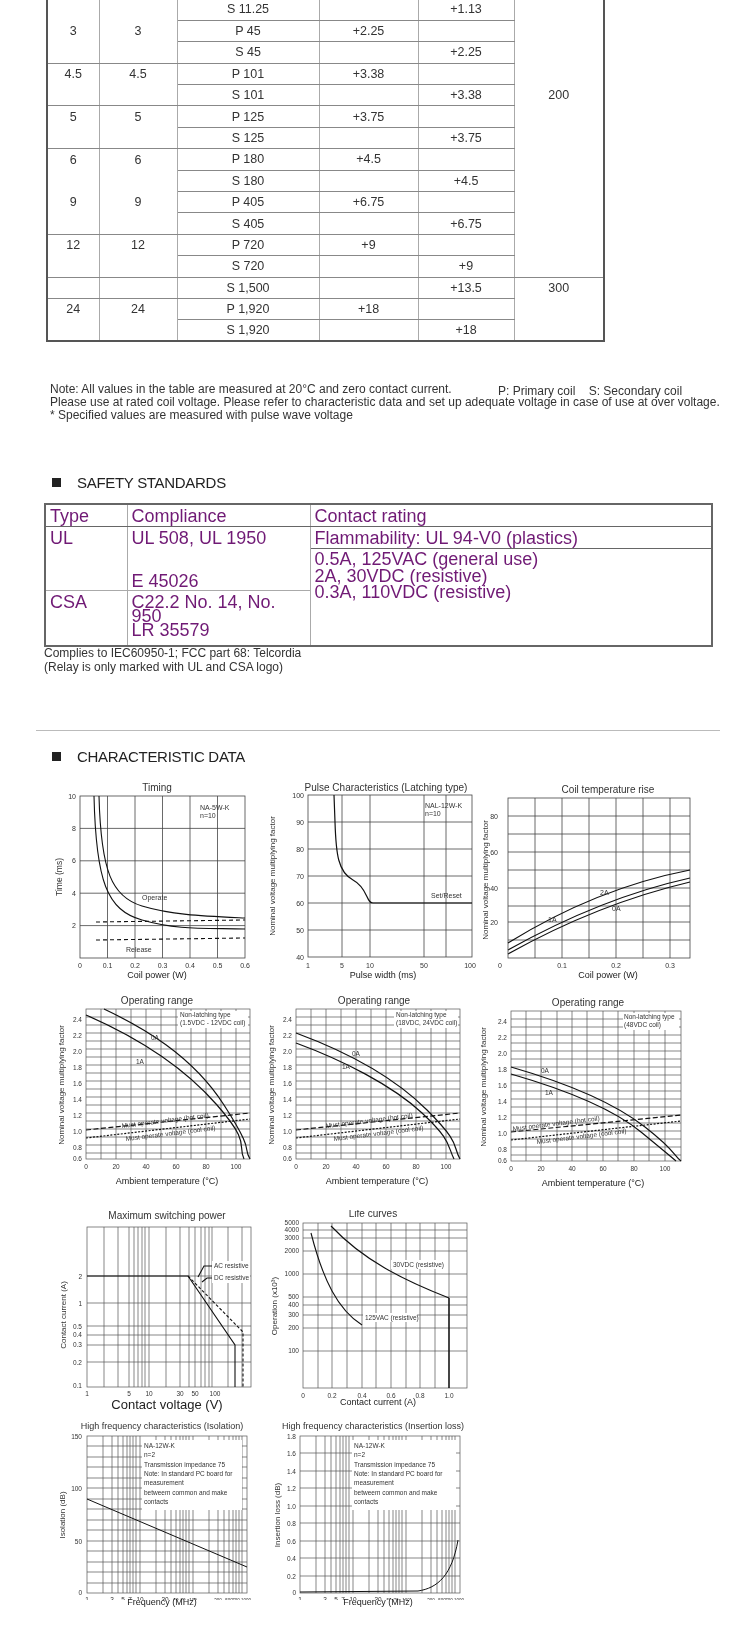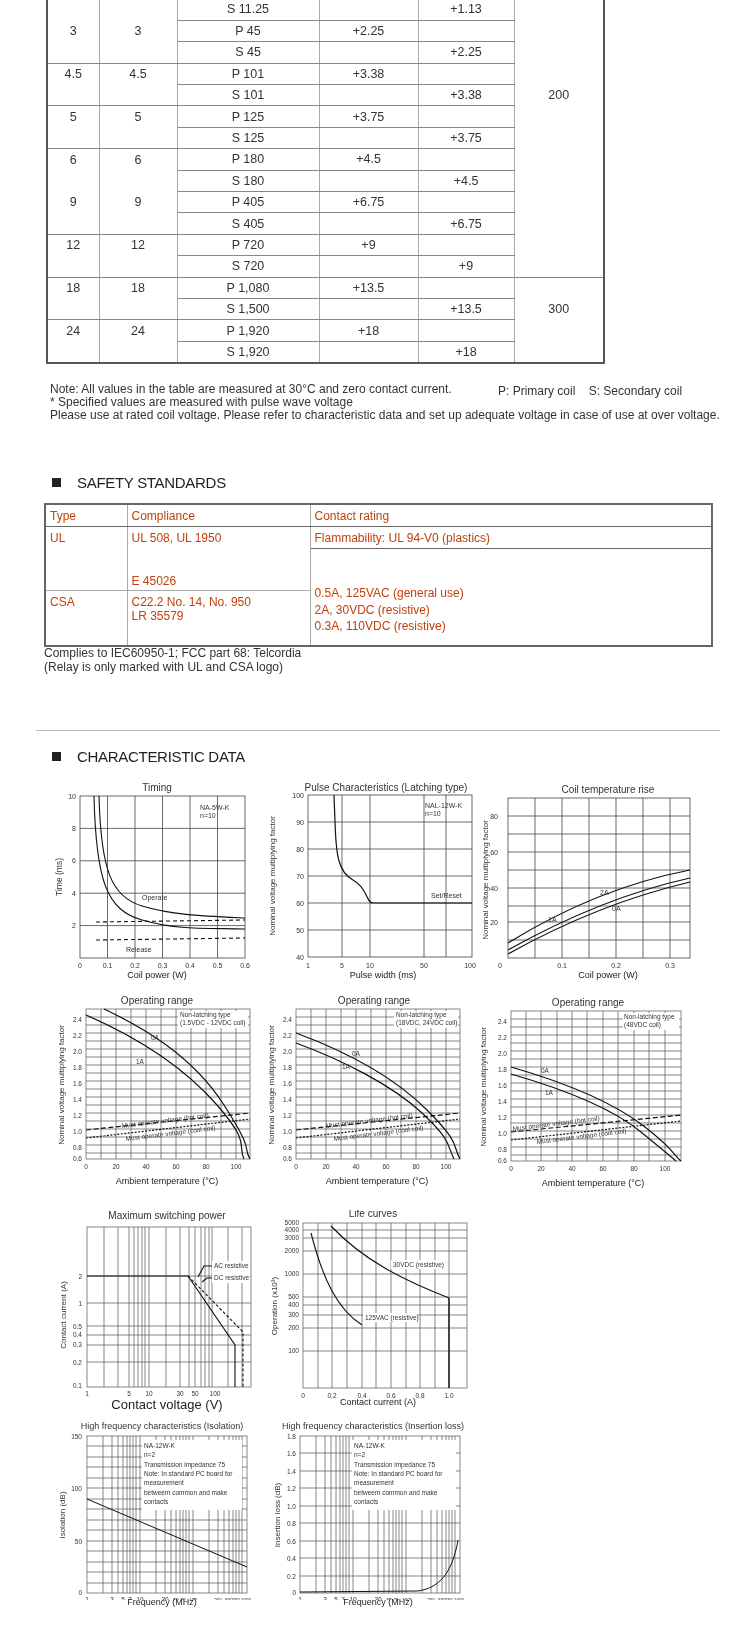--- a/index.html
+++ b/index.html
@@ -11,21 +11,21 @@
   table.coil td.c3 { width: 142px; }
   table.coil td.c4 { width: 99px; }
   table.coil td.c5 { width: 96px; }
   table.coil td.c6 { width: 90px; border-right: 2px solid #555; }
   table.coil td.nb { border-bottom: none; }
   table.coil tr.last td { border-bottom: 2px solid #555; }
   .notes { position: absolute; left: 50px; top: 383px; font-size: 12px; line-height: 13px; color: #333; width: 680px; }
   .notes .right { position: absolute; left: 448px; top: 2px; }
   .section-h { position: absolute; left: 52px; font-weight: normal; font-size: 15px; color: #222; display: flex; align-items: center; gap: 16px; letter-spacing: -0.3px; }
   .section-h .sq { width: 9px; height: 9px; background: #222; display: inline-block; }
-  table.safety { position: absolute; left: 44px; top: 503px; width: 669px; border-collapse: collapse; font-size: 12px; color: #c2410c; border: 2px solid #666; }
+  table.safety { position: absolute; left: 44px; top: 503px; width: 669px; border-collapse: collapse; font-size: 18px; color: #701a75; border: 2px solid #666; }
   table.safety td { vertical-align: top; padding: 2px 4px; border-right: 1px solid #aaa; line-height: 14px; }
   table.safety td.t1 { width: 82px; }
   table.safety td.t2 { width: 183px; }
   table.safety tr.hdr td { border-bottom: 1px solid #666; height: 22px; padding-top: 4px; }
   .comply { position: absolute; left: 44px; top: 646px; font-size: 12px; line-height: 14px; color: #333; }
   .rule { position: absolute; left: 36px; top: 730px; width: 684px; height: 1px; background: #bbb; }
   .chart { position: absolute; }
   .chart svg { display: block; }
   .ct { font-family: "Liberation Sans", sans-serif; }
 </style>
@@ -132,28 +132,20 @@
       </tr>
     <tr>
         <td class="c1"></td>
         <td class="c2"></td>
         <td class="c3">S 720</td>
         <td class="c4"></td>
         <td class="c5">+9</td>
         <td class="c6" style="border-bottom:1px solid #888;"></td>
       </tr>
     <tr>
-        <td class="c1 nb">18</td>
-        <td class="c2 nb">18</td>
-        <td class="c3">P 1,080</td>
-        <td class="c4">+13.5</td>
-        <td class="c5"></td>
-        <td class="c6 nb"></td>
-      </tr>
-    <tr>
         <td class="c1"></td>
         <td class="c2"></td>
         <td class="c3">S 1,500</td>
         <td class="c4"></td>
         <td class="c5">+13.5</td>
         <td class="c6 nb">300</td>
       </tr>
     <tr>
         <td class="c1 nb">24</td>
         <td class="c2 nb">24</td>
@@ -167,23 +159,23 @@
         <td class="c2"></td>
         <td class="c3">S 1,920</td>
         <td class="c4"></td>
         <td class="c5">+18</td>
         <td class="c6"></td>
       </tr>
   </tbody>
 </table>
 
 <div class="notes">
-  <div>Note: All values in the table are measured at 30°C and zero contact current.</div>
+  <div>Note: All values in the table are measured at 20°C and zero contact current.</div>
+  <div>Please use at rated coil voltage. Please refer to characteristic data and set up adequate voltage in case of use at over voltage.</div>
   <div>* Specified values are measured with pulse wave voltage</div>
-  <div>Please use at rated coil voltage. Please refer to characteristic data and set up adequate voltage in case of use at over voltage.</div>
   <div class="right" style="white-space:pre;">P: Primary coil    S: Secondary coil</div>
 </div>
 
 <div class="section-h" style="top:474px;">
   <span class="sq"></span>
   <span>SAFETY STANDARDS</span>
 </div>
 
 <table class="safety">
   <tbody>
@@ -193,21 +185,21 @@
     <td>Contact rating</td>
   </tr>
   <tr>
     <td class="t1" style="height:52px;padding-top:4px;">UL</td>
     <td class="t2" style="padding-top:4px;">
       <div>UL 508, UL 1950</div>
       <div style="margin-top:29px;">E 45026</div>
     </td>
     <td style="padding:0;border-radius:11px;" rowspan="2">
       <div style="padding:4px 4px 3px;border-bottom:1px solid #666;">Flammability: UL 94-V0 (plastics)</div>
-      <div style="padding:3px 4px;margin-top:34px;">0.5A, 125VAC (general use)</div>
+      <div style="padding:3px 4px;">0.5A, 125VAC (general use)</div>
       <div style="padding:0 4px;">2A, 30VDC (resistive)</div>
       <div style="padding:2px 4px;">0.3A, 110VDC (resistive)</div>
     </td>
   </tr>
   <tr style="border-top:1px solid #aaa;">
     <td class="t1" style="height:56px;padding-top:4px;">CSA</td>
     <td class="t2" style="padding-top:4px;">
       <div>C22.2 No. 14, No. 950</div>
       <div>LR 35579</div>
     </td>

